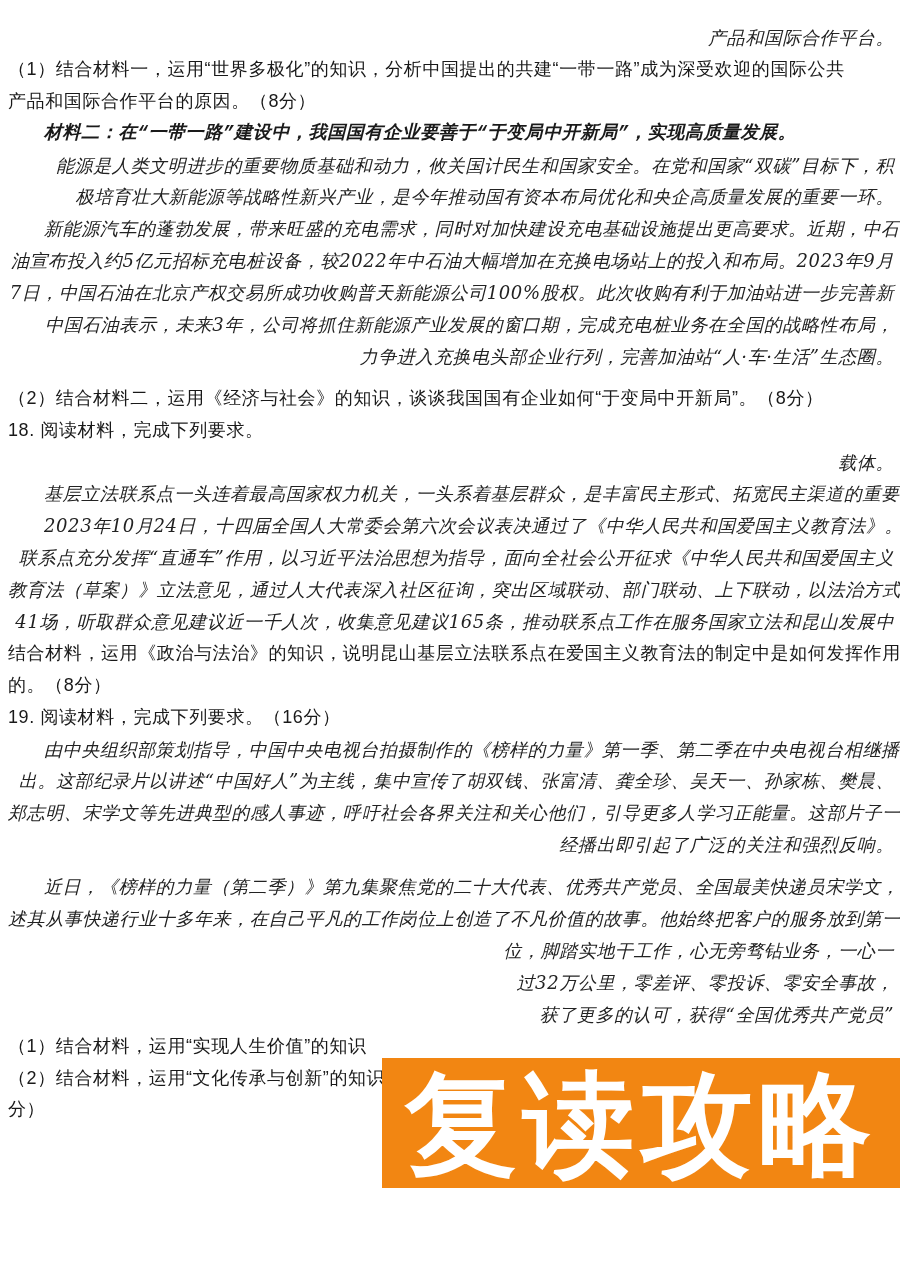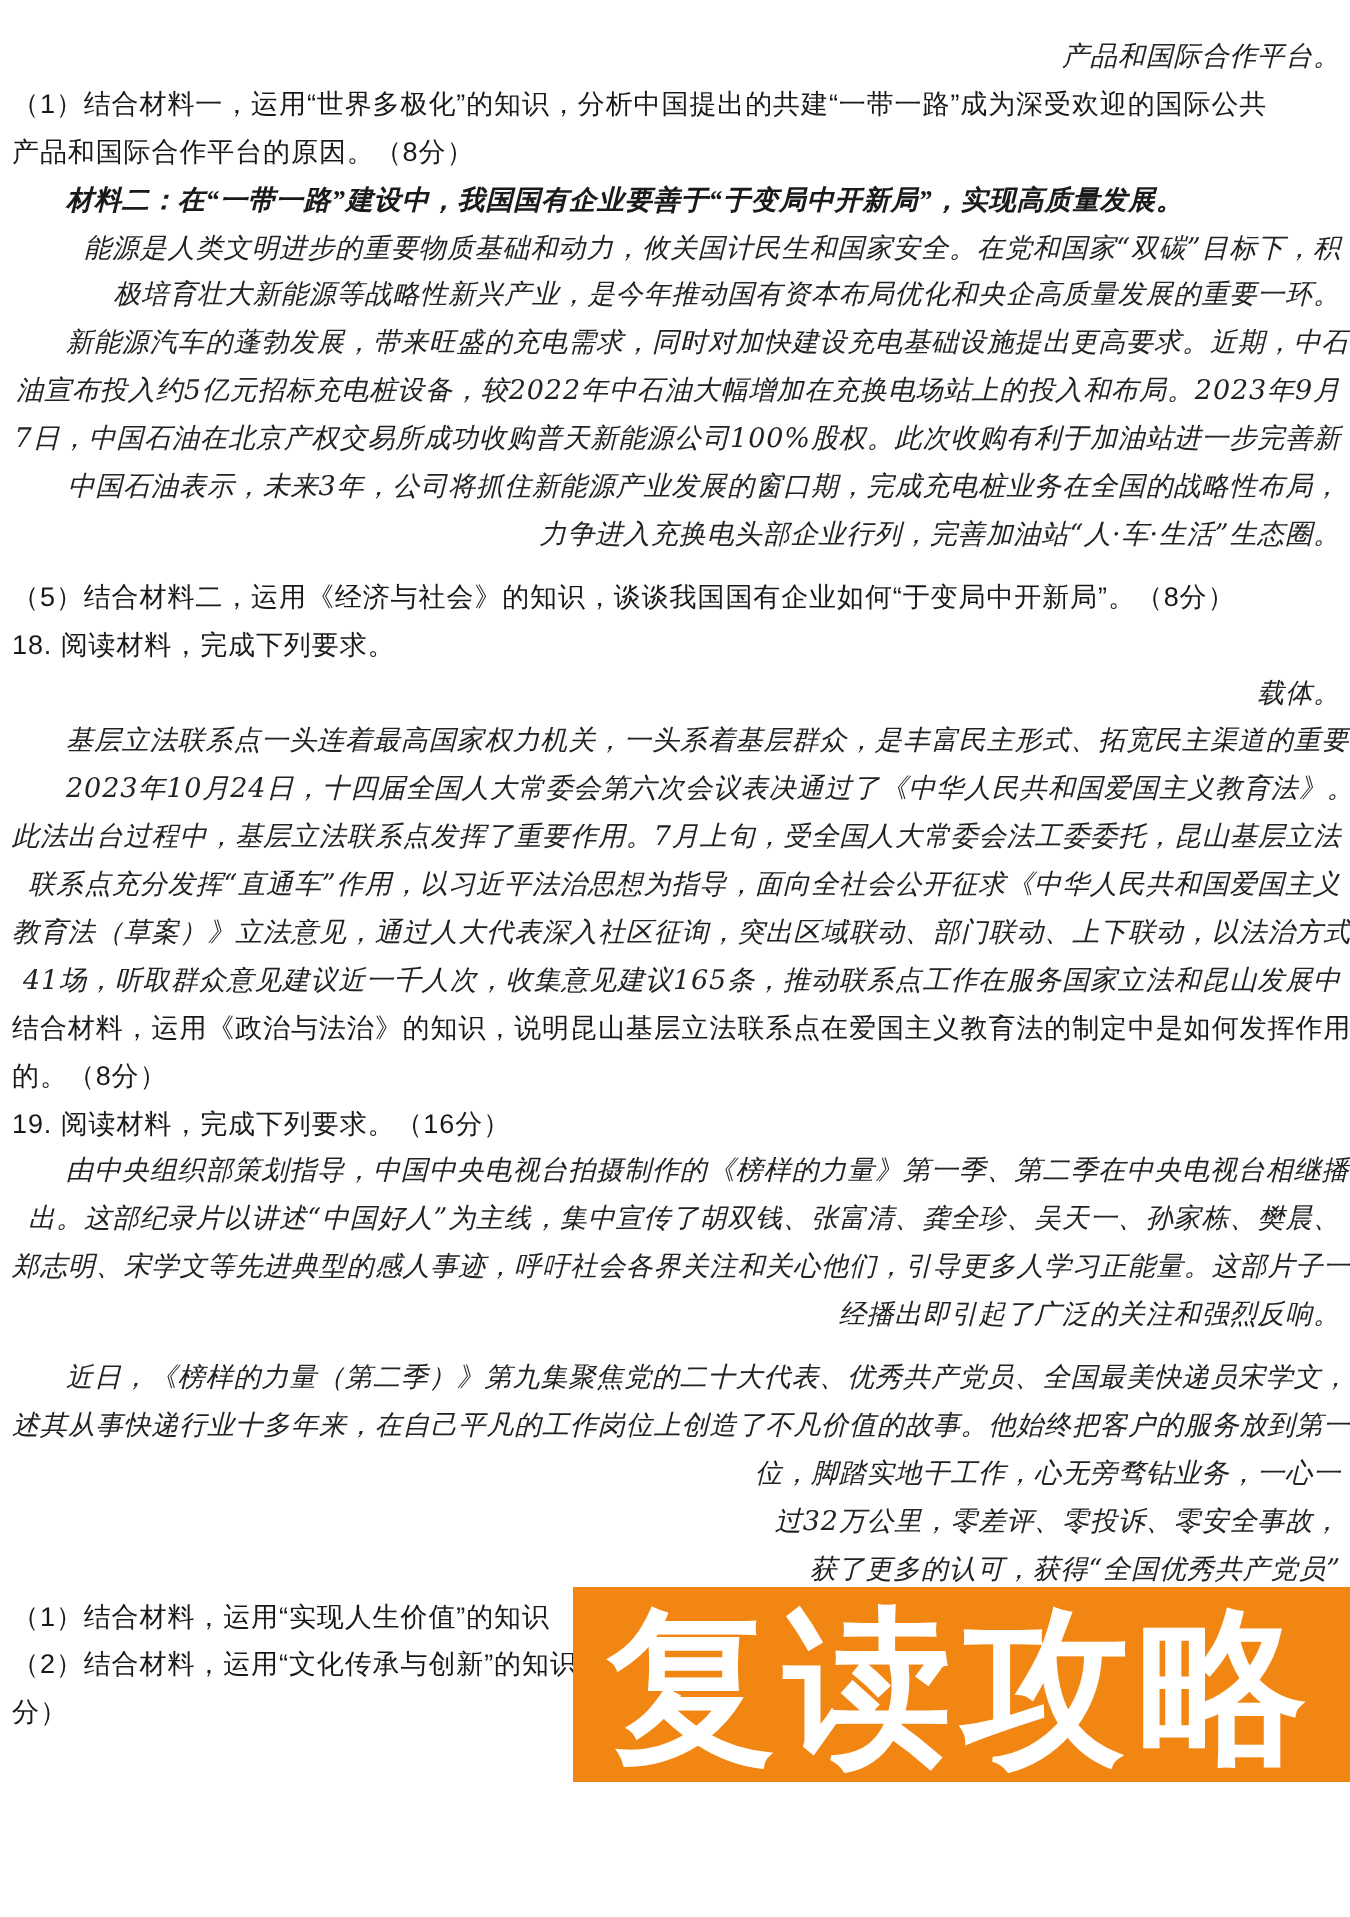--- a/index.html
+++ b/index.html
@@ -37,21 +37,21 @@
   }
   
   .f-kai {
     font-family: "DejaVu Serif", serif;
     font-style: italic;
     font-weight: 400;
     color: #222222;
     text-align: right;
   }
   .f-kai-b {
-    font-family: Liberation Serif, serif;
+    font-family: Liberation Mono, monospace;
     font-style: italic;
     font-weight: 700;
     color: #1a1a1a;
   }
   .indent { padding-left: 36px; }
   .gap { margin-top: 10px; }
 
   #banner {
     position: absolute;
     left: 382px;
@@ -83,26 +83,25 @@
       <div class="line f-hei">（1）结合材料一，运用“世界多极化”的知识，分析中国提出的共建“一带一路”成为深受欢迎的国际公共</div>
       <div class="line f-hei">产品和国际合作平台的原因。（8分）</div>
       <div class="line f-kai-b indent">材料二：在“一带一路”建设中，我国国有企业要善于“于变局中开新局”，实现高质量发展。</div>
       <div class="line f-kai indent">能源是人类文明进步的重要物质基础和动力，攸关国计民生和国家安全。在党和国家“双碳”目标下，积</div>
       <div class="line f-kai">极培育壮大新能源等战略性新兴产业，是今年推动国有资本布局优化和央企高质量发展的重要一环。</div>
       <div class="line f-kai indent">新能源汽车的蓬勃发展，带来旺盛的充电需求，同时对加快建设充电基础设施提出更高要求。近期，中石</div>
       <div class="line f-kai">油宣布投入约5亿元招标充电桩设备，较2022年中石油大幅增加在充换电场站上的投入和布局。2023年9月</div>
       <div class="line f-kai">7日，中国石油在北京产权交易所成功收购普天新能源公司100%股权。此次收购有利于加油站进一步完善新</div>
       <div class="line f-kai indent">中国石油表示，未来3年，公司将抓住新能源产业发展的窗口期，完成充电桩业务在全国的战略性布局，</div>
       <div class="line f-kai">力争进入充换电头部企业行列，完善加油站“人·车·生活”生态圈。</div>
-      <div class="line f-hei gap">（5）结合材料二，运用《经济与社会》的知识，谈谈我国国有企业如何“于变局中开新局”。（8分）</div>
+      <div class="line f-hei gap">（2）结合材料二，运用《经济与社会》的知识，谈谈我国国有企业如何“于变局中开新局”。（8分）</div>
       <div class="line f-hei">18. 阅读材料，完成下列要求。</div>
       <div class="line f-kai">载体。</div>
       <div class="line f-kai indent">基层立法联系点一头连着最高国家权力机关，一头系着基层群众，是丰富民主形式、拓宽民主渠道的重要</div>
       <div class="line f-kai indent">2023年10月24日，十四届全国人大常委会第六次会议表决通过了《中华人民共和国爱国主义教育法》。</div>
-      <div class="line f-kai">此法出台过程中，基层立法联系点发挥了重要作用。7月上旬，受全国人大常委会法工委委托，昆山基层立法</div>
       <div class="line f-kai">联系点充分发挥“直通车”作用，以习近平法治思想为指导，面向全社会公开征求《中华人民共和国爱国主义</div>
       <div class="line f-kai">教育法（草案）》立法意见，通过人大代表深入社区征询，突出区域联动、部门联动、上下联动，以法治方式</div>
       <div class="line f-kai">41场，听取群众意见建议近一千人次，收集意见建议165条，推动联系点工作在服务国家立法和昆山发展中</div>
       <div class="line f-hei">结合材料，运用《政治与法治》的知识，说明昆山基层立法联系点在爱国主义教育法的制定中是如何发挥作用</div>
       <div class="line f-hei">的。（8分）</div>
       <div class="line f-hei">19. 阅读材料，完成下列要求。（16分）</div>
       <div class="line f-kai indent">由中央组织部策划指导，中国中央电视台拍摄制作的《榜样的力量》第一季、第二季在中央电视台相继播</div>
       <div class="line f-kai">出。这部纪录片以讲述“中国好人”为主线，集中宣传了胡双钱、张富清、龚全珍、吴天一、孙家栋、樊晨、</div>
       <div class="line f-kai">郑志明、宋学文等先进典型的感人事迹，呼吁社会各界关注和关心他们，引导更多人学习正能量。这部片子一</div>
       <div class="line f-kai">经播出即引起了广泛的关注和强烈反响。</div>

